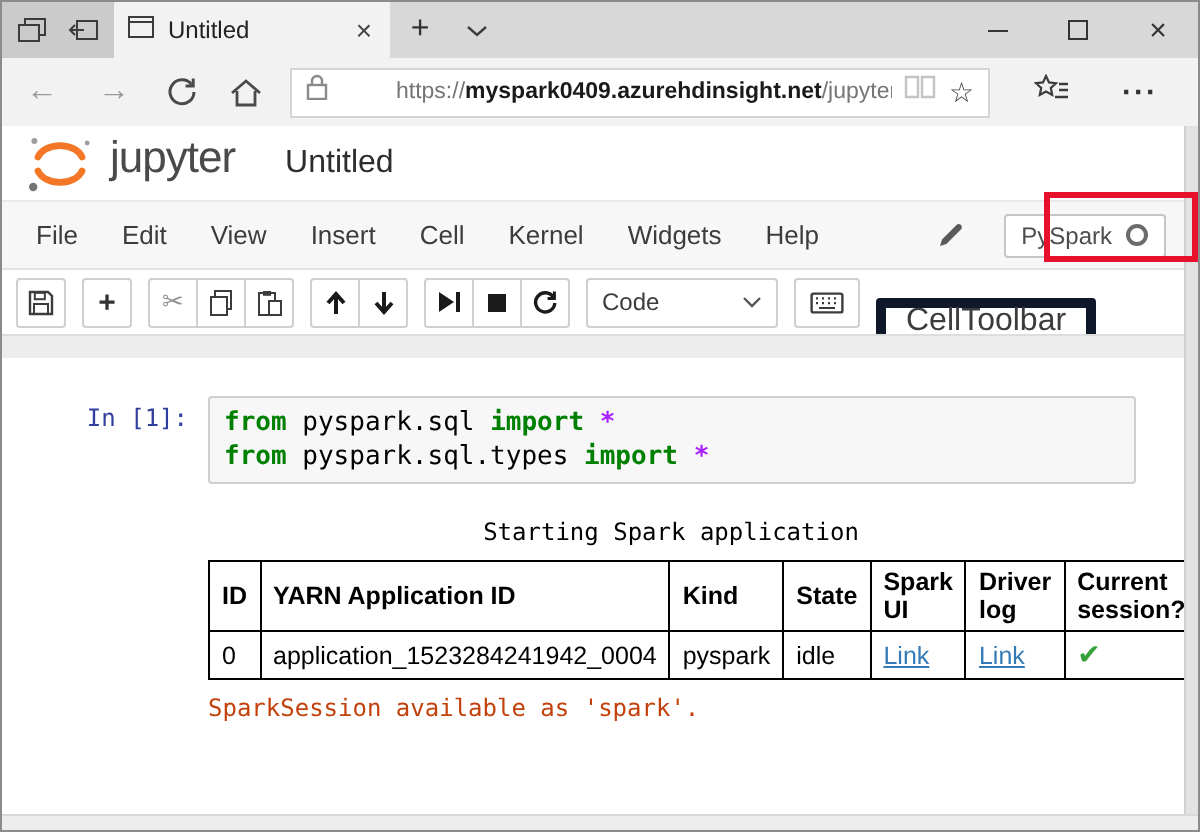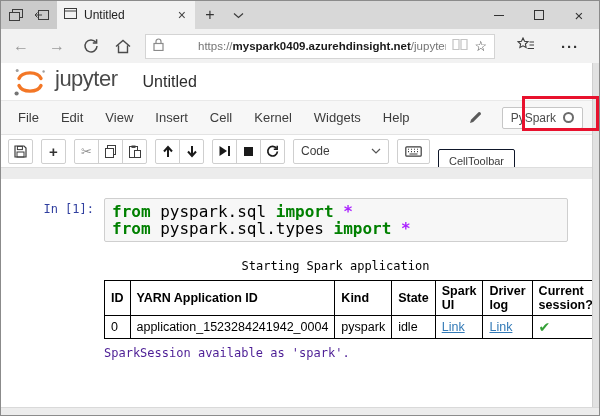--- a/index.html
+++ b/index.html
@@ -60,41 +60,41 @@
   .tbtn { min-width:25px; height:25px; background:#fff; border:1px solid #cfcfcf; display:flex;
           align-items:center; justify-content:center; margin-left:-1px; }
   .btngroup .tbtn:first-child { margin-left:0; border-radius:2px 0 0 2px; }
   .btngroup .tbtn:last-child { border-radius:0 2px 2px 0; }
   .btngroup .tbtn:only-child { border-radius:2px; }
   .tbtn-plus { font-size:15px; font-weight:bold; color:#333; line-height:1; }
   .tbtn-cut { font-size:13px; color:#8f8f8f; }
   .code-select { width:96px; height:25px; background:#fff; border:1px solid #cfcfcf; border-radius:2px;
                  display:flex; align-items:center; justify-content:space-between; padding:0 7px;
                  font-size:12px; color:#3c3c3c; }
-  .celltoolbar-btn { height:25px; background:#fff; border:1px solid #0f172a; border-radius:2px;
-                     padding:0 10px; display:flex; align-items:center; font-size:11px; color:#3c3c3c;margin-top:20px; }
+  .celltoolbar-btn { height:25px; background:#fff; border:5px solid #0f172a; border-radius:2px;
+                     padding:0 10px; display:flex; align-items:center; font-size:16px; color:#3c3c3c;margin-top:20px; }
 
   .nb-divider { height:12px; background:#ececec; border-top:1px solid #ddd; flex:none; }
 
   
   .notebook { flex:1; background:#fff; padding:12px 24px 0 14px; position:relative; overflow:hidden;
               font-family:"DejaVu Sans Mono","Liberation Mono",monospace; }
   .cell { display:flex; border:2px solid transparent; border-radius:2px; padding:5px; }
   .cell.edit-selected { border-color:#66bb6a; }
   .prompt { width:82px; flex:none; text-align:right; padding-right:10px; padding-top:4px;
             font-size:12px; color:#303f9f; white-space:pre; }
   .input-area { flex:1; background:#f7f7f7; border:1px solid #cfcfcf; border-radius:2px;
-                padding:4px 7px; font-size:16px; line-height:17px; color:#000; min-height:25px; }
+                padding:4px 7px; font-size:13px; line-height:17px; color:#000; min-height:25px; }
   .tok-kw { color:#008000; font-weight:bold; }
   .tok-op { color:#aa22ff; font-weight:bold; }
   .tok-pl { color:#000; }
 
   .output-area { margin-left:89px; padding-right:8px; }
   .out-line { font-size:12px; color:#000; margin:10px 0 4px;text-align:center; }
-  .out-line2 { font-size:12px; color:#4c1d95; margin:7px 0 6px; }
+  .out-line2 { font-size:12px; color:#c2410c; margin:7px 0 6px; }
 
   table.spark-table { border-collapse:collapse; margin:7px 0 2px; font-family:"Liberation Sans","DejaVu Sans",sans-serif;
                       font-size:12.5px; color:#000; }
   table.spark-table th, table.spark-table td { border:1px solid #000; padding:3px 6px; text-align:left; vertical-align:middle; }
   table.spark-table th { font-weight:bold; }
   table.spark-table td { white-space:nowrap; }
   table.spark-table th:nth-child(1){ width:24px; }
   table.spark-table th:nth-child(2){ width:205px; }
   table.spark-table th:nth-child(3){ width:58px; }
   table.spark-table th:nth-child(4){ width:44px; }

